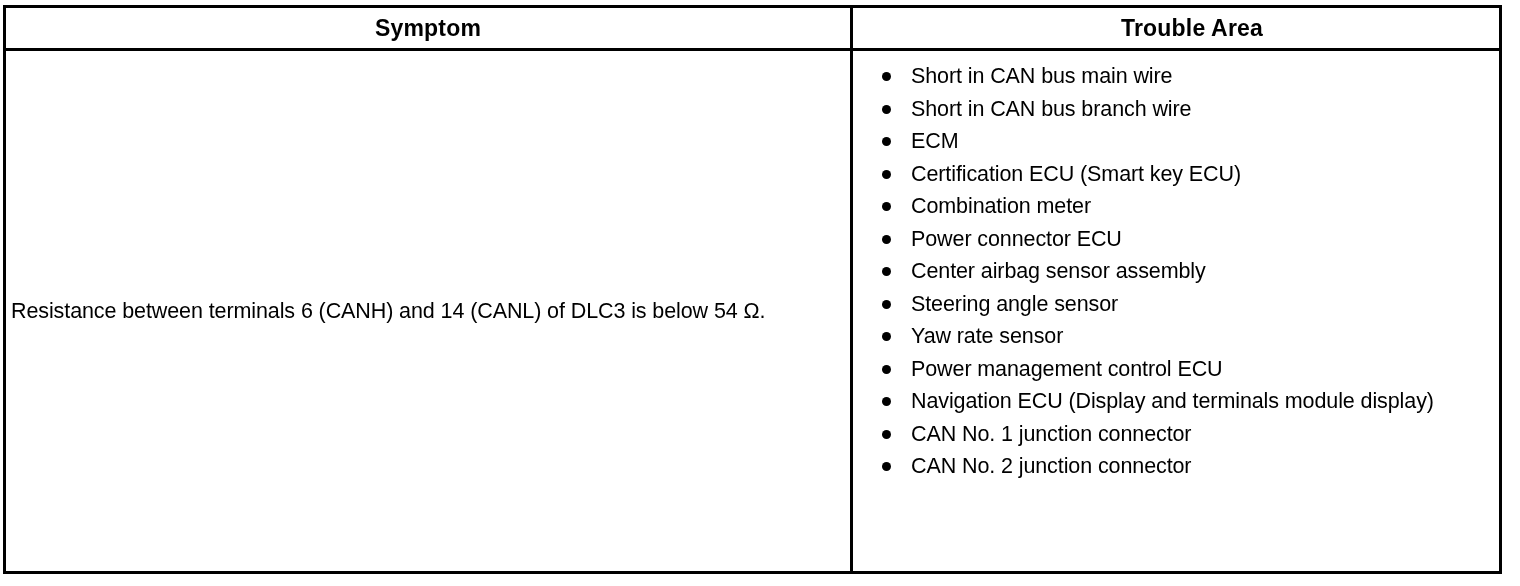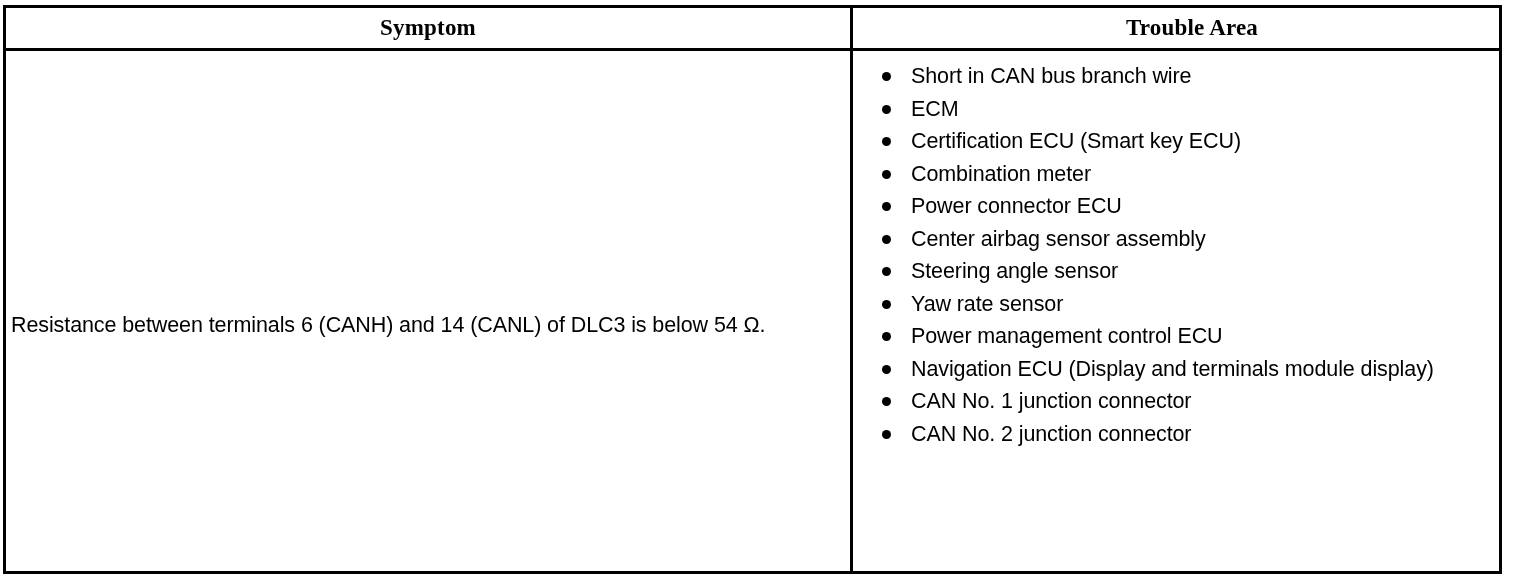--- a/index.html
+++ b/index.html
@@ -62,21 +62,20 @@
     background: #000000;
   }
 
   
   .header-row {
     position: absolute;
     left: 0;
     top: 0;
     right: 0;
     height: 28px;
-    font-family: Liberation Serif, serif;
   }
   .header-cell {
     position: absolute;
     top: 0;
     height: 40px;
     display: flex;
     align-items: center;
     justify-content: center;
     font-size: 23px;
     font-weight: bold;
@@ -98,21 +97,20 @@
   .symptom-cell {
     position: absolute;
     left: 0;
     top: 0;
     width: 915px;
     height: 100%;
     display: flex;
     align-items: center;
     box-sizing: border-box;
     padding: 0 12px 0 5px;
-    margin-top: 14px;
   }
   .symptom-text {
     font-size: 21.5px;
     line-height: 32px;
     letter-spacing: -0.1px;
   }
 
   .trouble-cell {
     position: absolute;
     left: 847px;
@@ -170,20 +168,24 @@
       </div>
 
       <div class="body-row">
 
         <div class="symptom-cell">
           <div class="symptom-text">Resistance between terminals 6 (CANH) and 14 (CANL) of DLC3 is below 54 Ω.</div>
         </div>
 
         <div class="trouble-cell">
           <ul class="trouble-list" id="trouble-list">
+          <li class="trouble-item">
+                <span class="bullet"></span>
+                <span class="item-label">Short in CAN bus main wire</span>
+              </li>
               <li class="trouble-item">
                 <span class="bullet"></span>
                 <span class="item-label">Short in CAN bus branch wire</span>
               </li>
               <li class="trouble-item">
                 <span class="bullet"></span>
                 <span class="item-label">ECM</span>
               </li>
               <li class="trouble-item">
                 <span class="bullet"></span>

